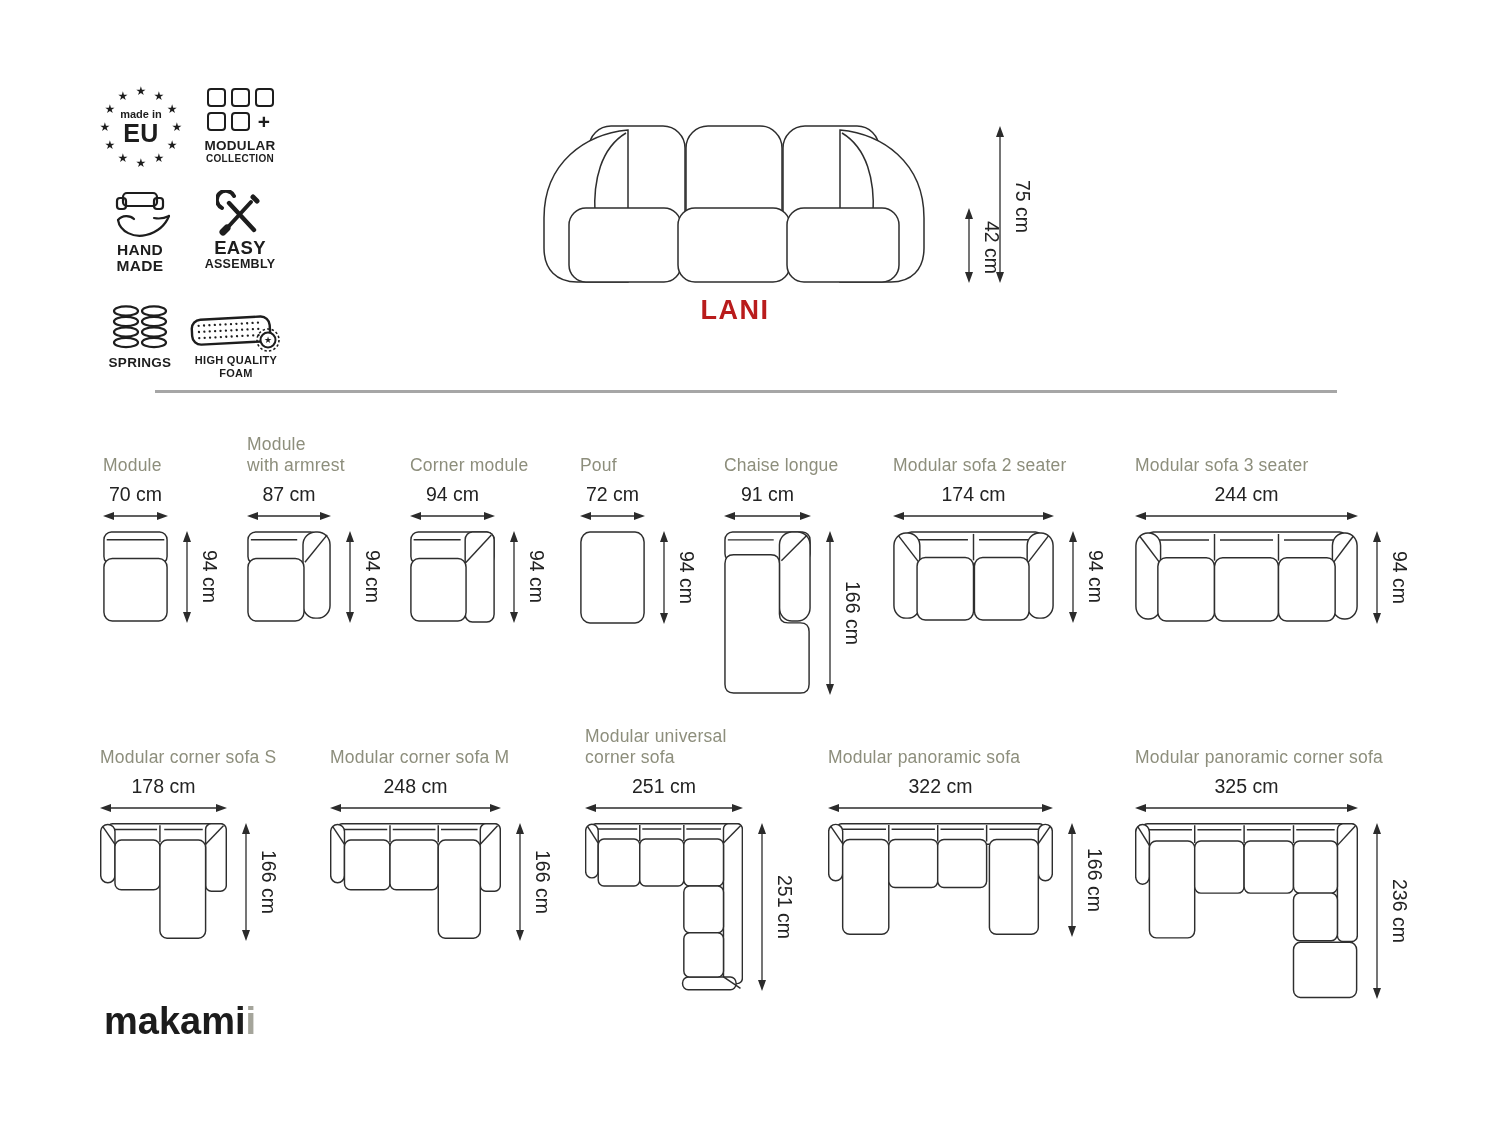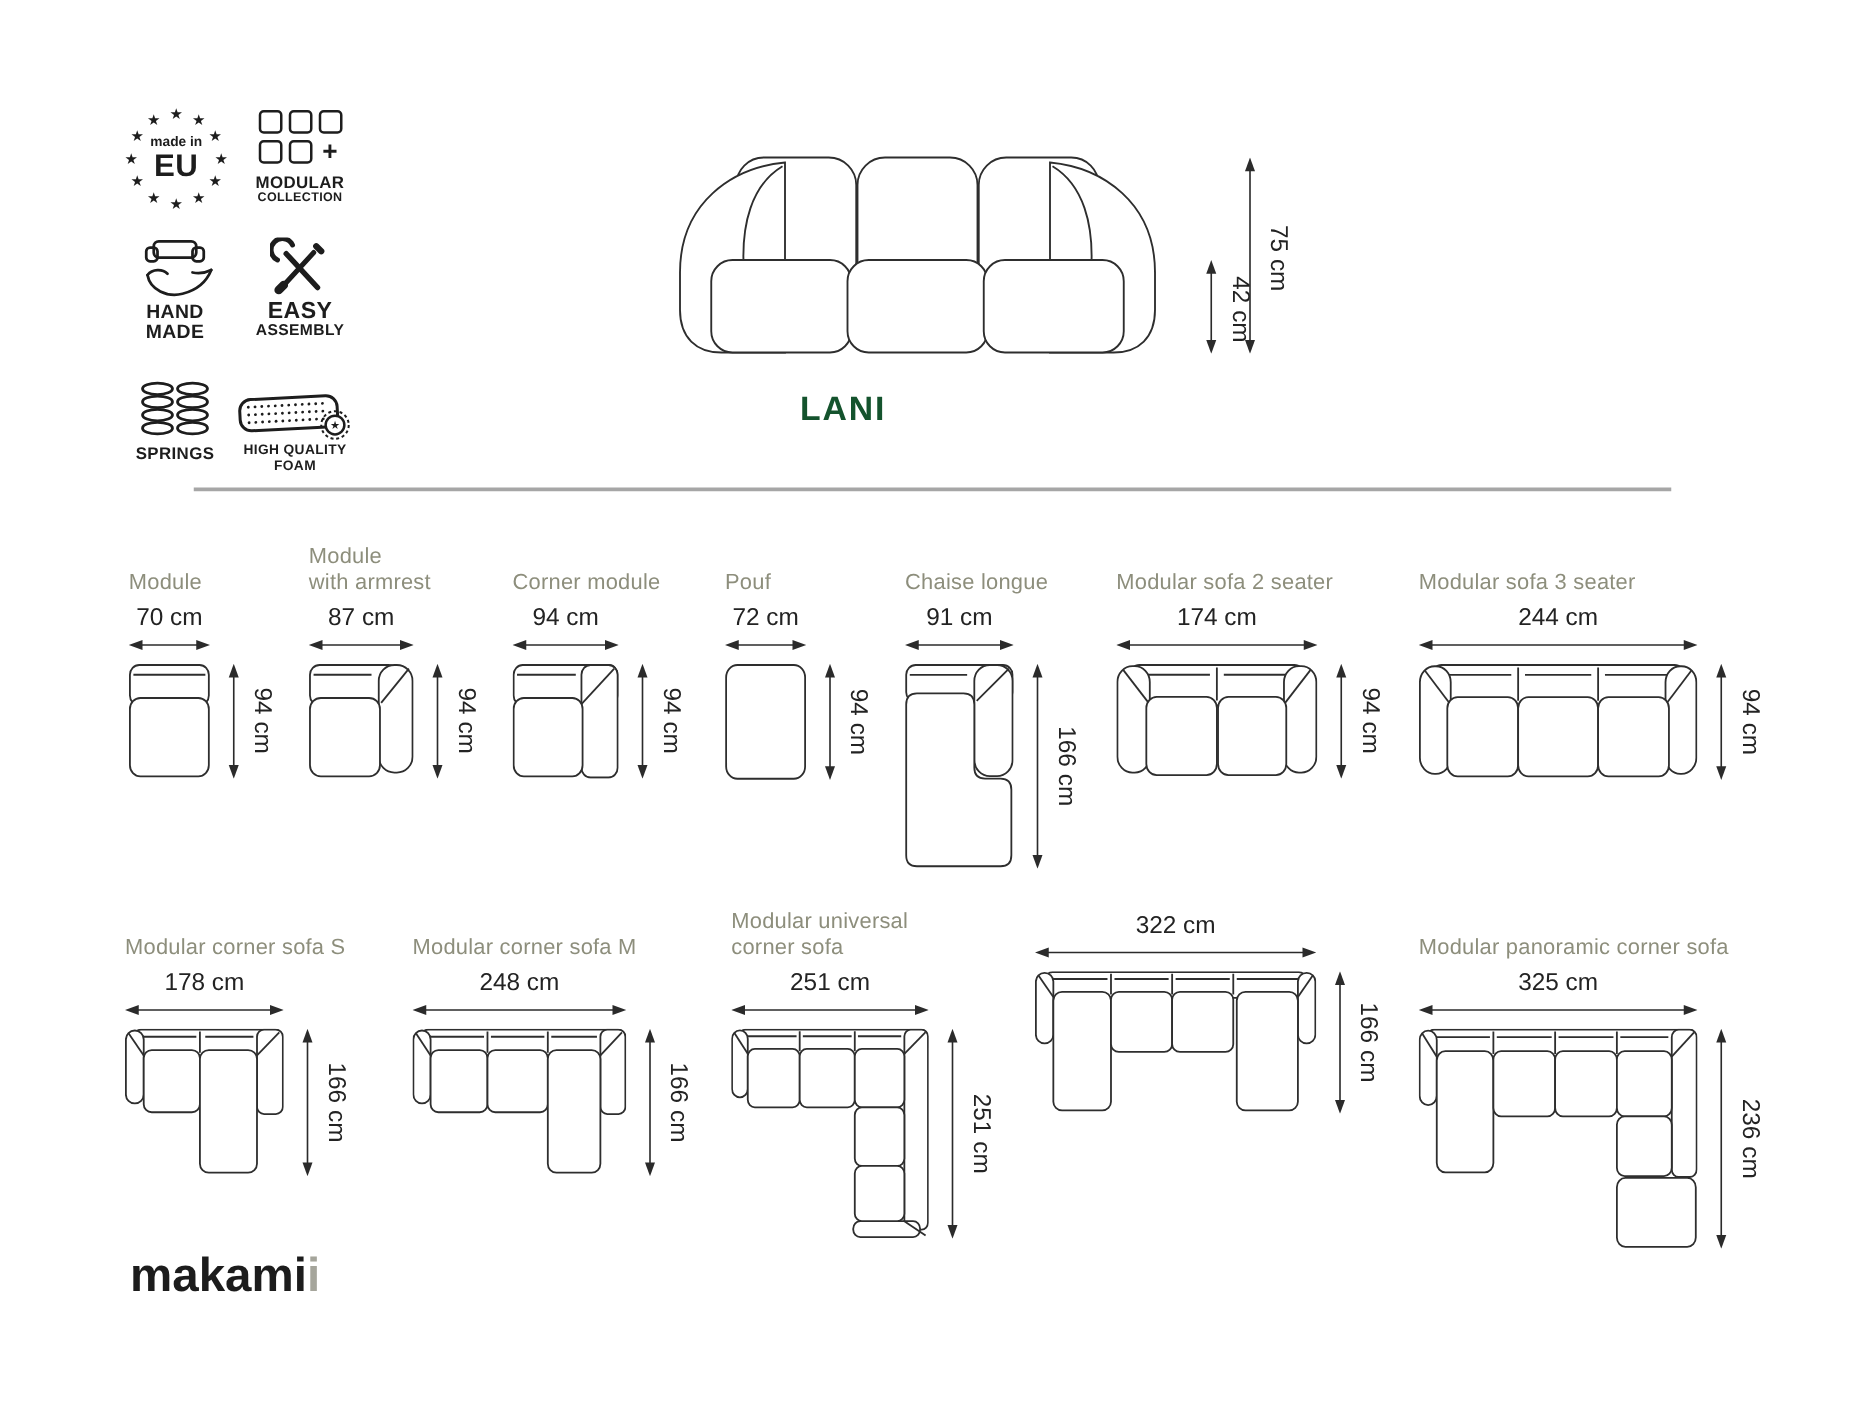--- a/index.html
+++ b/index.html
@@ -31,22 +31,22 @@
   #badge-assembly .bl2{font-size:12.5px;line-height:14px;}
   #badge-springs{left:98px;top:304px;width:84px;}
   #badge-springs .bl1{font-size:13.5px;margin-top:5px;}
   #badge-foam{left:186px;top:310px;width:100px;}
   #badge-foam .bl1,#badge-foam .bl2{font-size:11px;line-height:13px;}
   .badge-icon{display:block;margin:0 auto;}
   
   #hero-sofa{position:absolute;left:531px;top:120px;}
   .vdim{position:absolute;display:flex;align-items:center;}
   .vdim-label{writing-mode:vertical-rl;font-size:19.5px;color:var(--ink);margin-left:5px;white-space:nowrap;}
-  #hero-title{position:absolute;left:640px;top:312px;width:190px;
-    font-size:27px;font-weight:600;letter-spacing:1.5px;color:#14532d;}
+  #hero-title{position:absolute;left:640px;top:295px;width:190px;text-align:center;
+    font-size:27px;font-weight:600;letter-spacing:1.5px;color:#b91c1c;}
   #divider{position:absolute;left:155px;top:390px;width:1182px;height:2.5px;background:#a6a6a6;}
   
   .item{position:absolute;}
   .item-name{display:flex;flex-direction:column;justify-content:flex-end;height:46px;
     font-size:17.5px;line-height:21px;color:var(--label);letter-spacing:.2px;white-space:nowrap;}
   .dim-w{display:flex;flex-direction:column;align-items:center;margin-top:7px;justify-content:flex-end;}
   .dim-w-label{font-size:19.5px;color:var(--ink);margin-bottom:4px;white-space:nowrap;}
   .draw-row{display:flex;margin-top:9px;}
   .dim-v{display:flex;align-items:center;margin-left:13px;}
   
@@ -547,20 +547,23 @@
             <svg width="12" height="168">
               <line x1="6" y1="8" x2="6" y2="160" stroke="#2b2b2b" stroke-width="1.3"></line>
               <polygon points="6,0 2,11 10,11" fill="#2b2b2b"></polygon>
               <polygon points="6,168 2,157 10,157" fill="#2b2b2b"></polygon>
             </svg>
             <span class="vdim-label">251 cm</span>
           </div>
         </div>
       </div>
       <div class="item" style="left: 828px; top: 722px;">
+        <div class="item-name">
+          <div>Modular panoramic sofa</div>
+        </div>
         <div class="dim-w" style="width: 225px;">
           <div class="dim-w-label">322 cm</div>
           <svg width="225" height="12">
             <line x1="8" y1="6" x2="217" y2="6" stroke="#2b2b2b" stroke-width="1.3"></line>
             <polygon points="0,6 11,2 11,10" fill="#2b2b2b"></polygon>
             <polygon points="225,6 214,2 214,10" fill="#2b2b2b"></polygon>
           </svg>
         </div>
         <div class="draw-row">
           <svg width="225" height="114">

